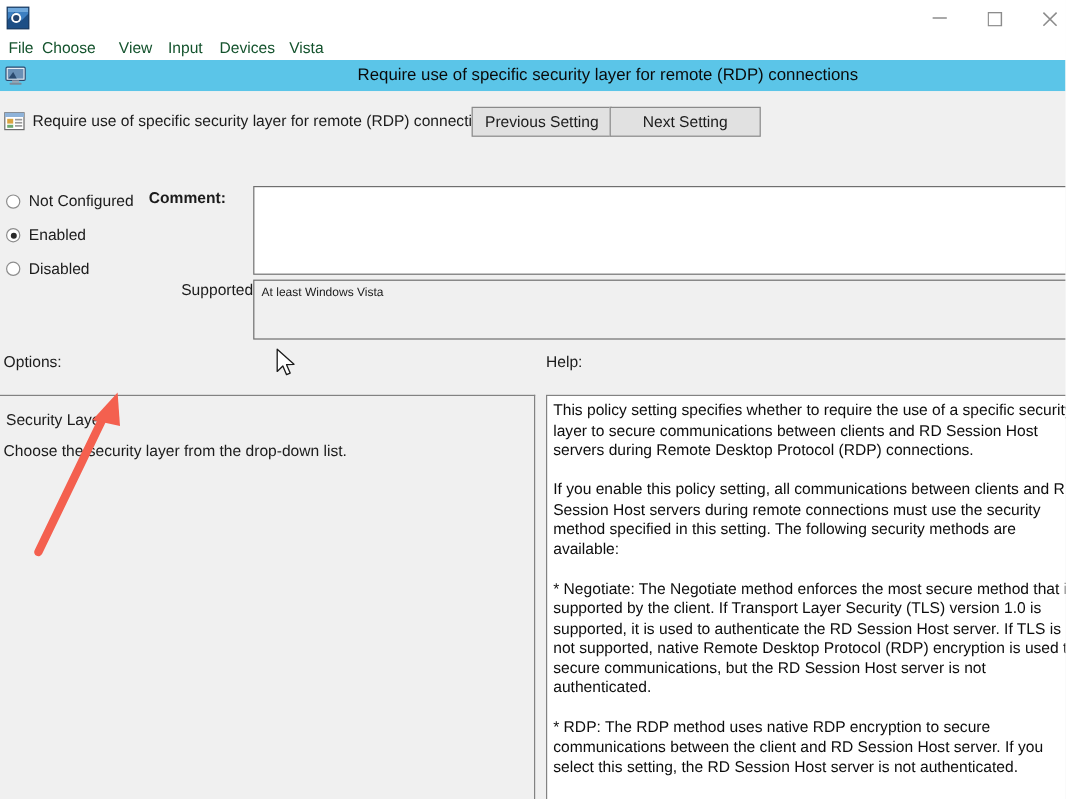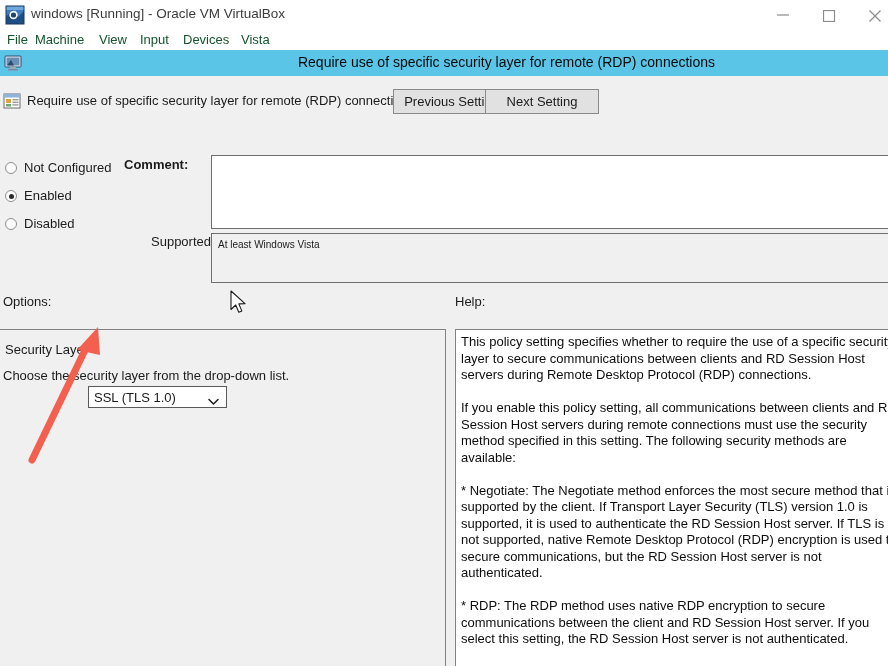--- a/index.html
+++ b/index.html
@@ -122,21 +122,21 @@
     border: 1px solid #8a8a8a;
     font-family: "Liberation Sans", sans-serif;
     font-size: 13px;
     color: #1b1b1b;
     text-align: center;
     line-height: 23px;
     cursor: default;
     padding: 0;
   }
   #btn-previous-setting { left: 393px; width: 117px; }
-  #btn-next-setting     { left: 485px; width: 114px; }
+  #btn-next-setting     { left: 508px; width: 126px; }
 
   
   .radio-row {
     position: absolute;
     left: 5px;
     height: 18px;
     cursor: default;
   }
   #radio-not-configured { top: 84px; }
   #radio-enabled        { top: 112px; }
@@ -303,21 +303,20 @@
     <svg width="20" height="20" viewBox="0 0 20 20">
       <rect x="1" y="1" width="18" height="18" fill="#3c7fc1"></rect>
       <path d="M1 12 L7 5 L13 12 L19 6 L19 19 L1 19 Z" fill="#1d4f86"></path>
       <rect x="1" y="1" width="18" height="4" fill="#6fa8dc"></rect>
       <circle cx="8.5" cy="10" r="4.2" fill="#ffffff"></circle>
       <circle cx="8.5" cy="10" r="2.6" fill="#24446e"></circle>
       <rect x="1" y="1" width="18" height="18" fill="none" stroke="#16365c" stroke-width="1"></rect>
     </svg>
   </span>
 
-  <span id="vbox-title-text">windows [Running] - Oracle VM VirtualBox</span>
 
   <div class="winctl" id="win-minimize">
     <svg width="16" height="10" viewBox="0 0 16 10">
       <line x1="0" y1="5" x2="12" y2="5" stroke="#8c8c8c" stroke-width="1.2"></line>
     </svg>
   </div>
   <div class="winctl" id="win-maximize">
     <svg width="16" height="12" viewBox="0 0 16 12">
       <rect x="0.5" y="0.5" width="11" height="11" fill="none" stroke="#8c8c8c" stroke-width="1.2"></rect>
     </svg>
@@ -325,21 +324,21 @@
   <div class="winctl" id="win-close">
     <svg width="16" height="12" viewBox="0 0 16 12">
       <line x1="0.5" y1="0.5" x2="11.5" y2="11.5" stroke="#8c8c8c" stroke-width="1.3"></line>
       <line x1="11.5" y1="0.5" x2="0.5" y2="11.5" stroke="#8c8c8c" stroke-width="1.3"></line>
     </svg>
   </div>
 </div>
 
 <div id="vbox-menubar">
   <span class="menu-item" style="left:5px">File</span>
-  <span class="menu-item" style="left:33px">Machine</span>
+  <span class="menu-item" style="left:33px">Choose</span>
   <span class="menu-item" style="left:97px">View</span>
   <span class="menu-item" style="left:138px">Input</span>
   <span class="menu-item" style="left:181px">Devices</span>
   <span class="menu-item" style="left:239px">Vista</span>
 </div>
 
 <div id="gpe-dialog">
 
   <div id="gpe-banner">
     <span id="gpe-banner-icon">
@@ -392,28 +391,20 @@
     <div id="field-supported-on">
       <span id="supported-on-text">At least Windows Vista</span>
     </div>
 
     <span id="label-options">Options:</span>
     <span id="label-help">Help:</span>
 
     <div id="options-panel">
       <span id="label-security-layer">Security Layer</span>
 
-      <div id="dropdown-security-layer">
-        <span id="dropdown-value">SSL (TLS 1.0)</span>
-        <span id="dropdown-chevron">
-          <svg width="11" height="8" viewBox="0 0 11 8">
-            <path d="M1 1.5 L5.5 6 L10 1.5" fill="none" stroke="#1b1b1b" stroke-width="1.5" stroke-linecap="round" stroke-linejoin="round"></path>
-          </svg>
-        </span>
-      </div>
 
       <span id="options-hint">Choose the security layer from the drop-down list.</span>
     </div>
 
     <div id="help-panel">
       <div id="help-text">This policy setting specifies whether to require the use of a specific security layer to secure communications between clients and RD Session Host servers during Remote Desktop Protocol (RDP) connections.
 
 If you enable this policy setting, all communications between clients and RD Session Host servers during remote connections must use the security method specified in this setting. The following security methods are available:
 
 * Negotiate: The Negotiate method enforces the most secure method that is supported by the client. If Transport Layer Security (TLS) version 1.0 is supported, it is used to authenticate the RD Session Host server. If TLS is not supported, native Remote Desktop Protocol (RDP) encryption is used to secure communications, but the RD Session Host server is not authenticated.

